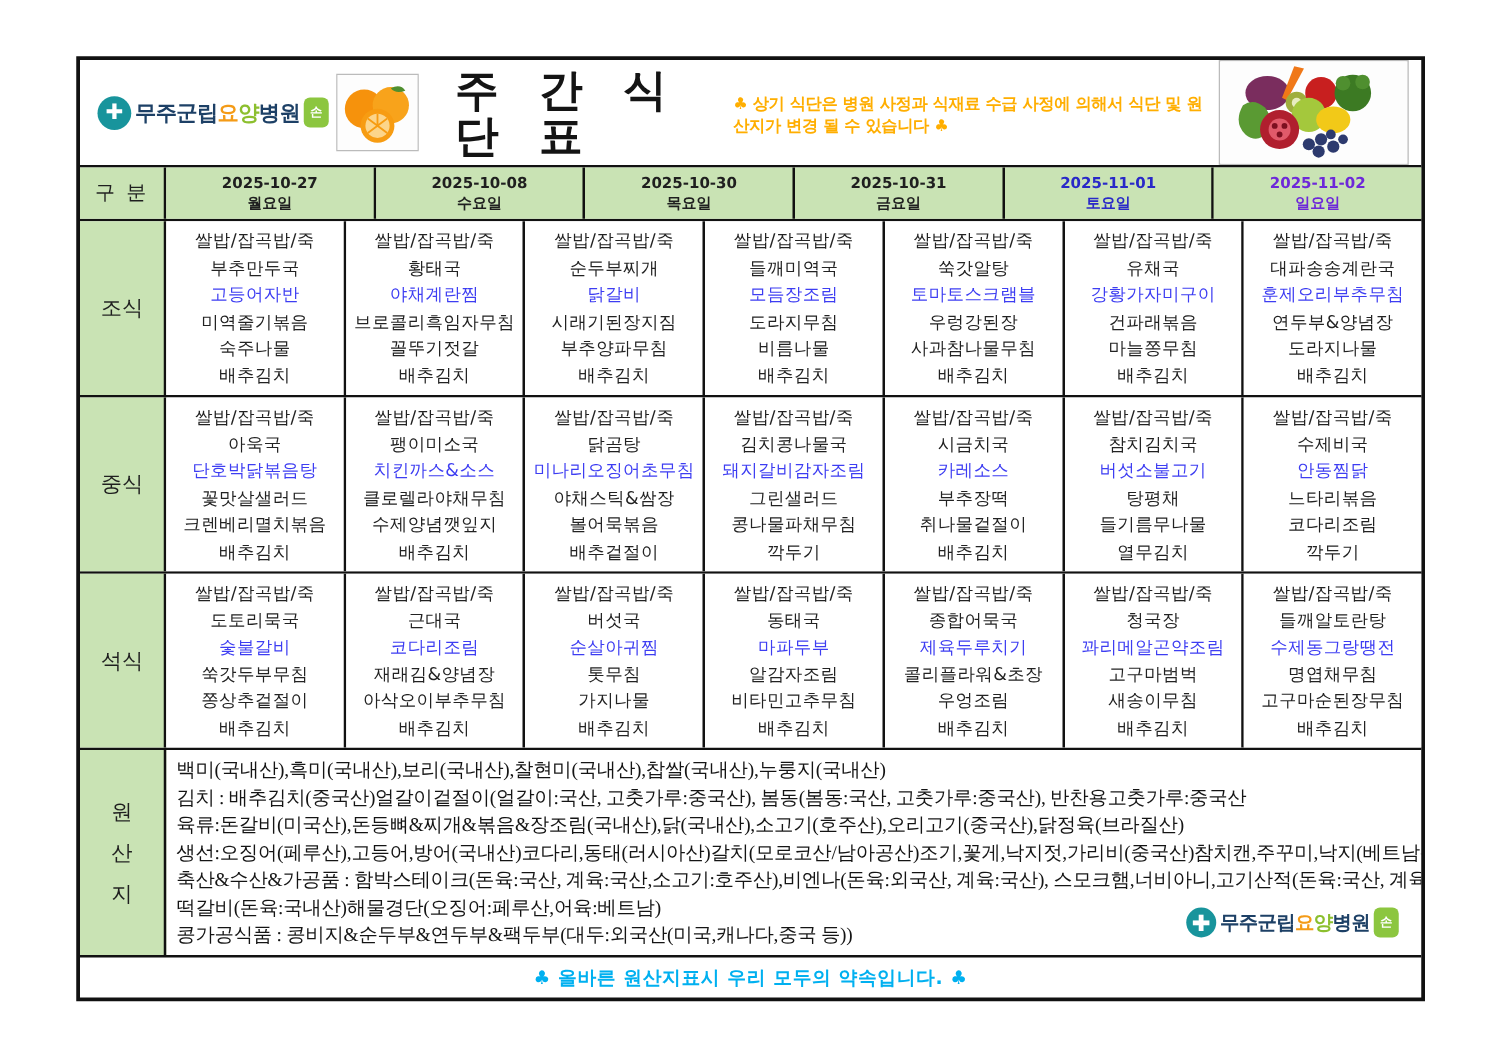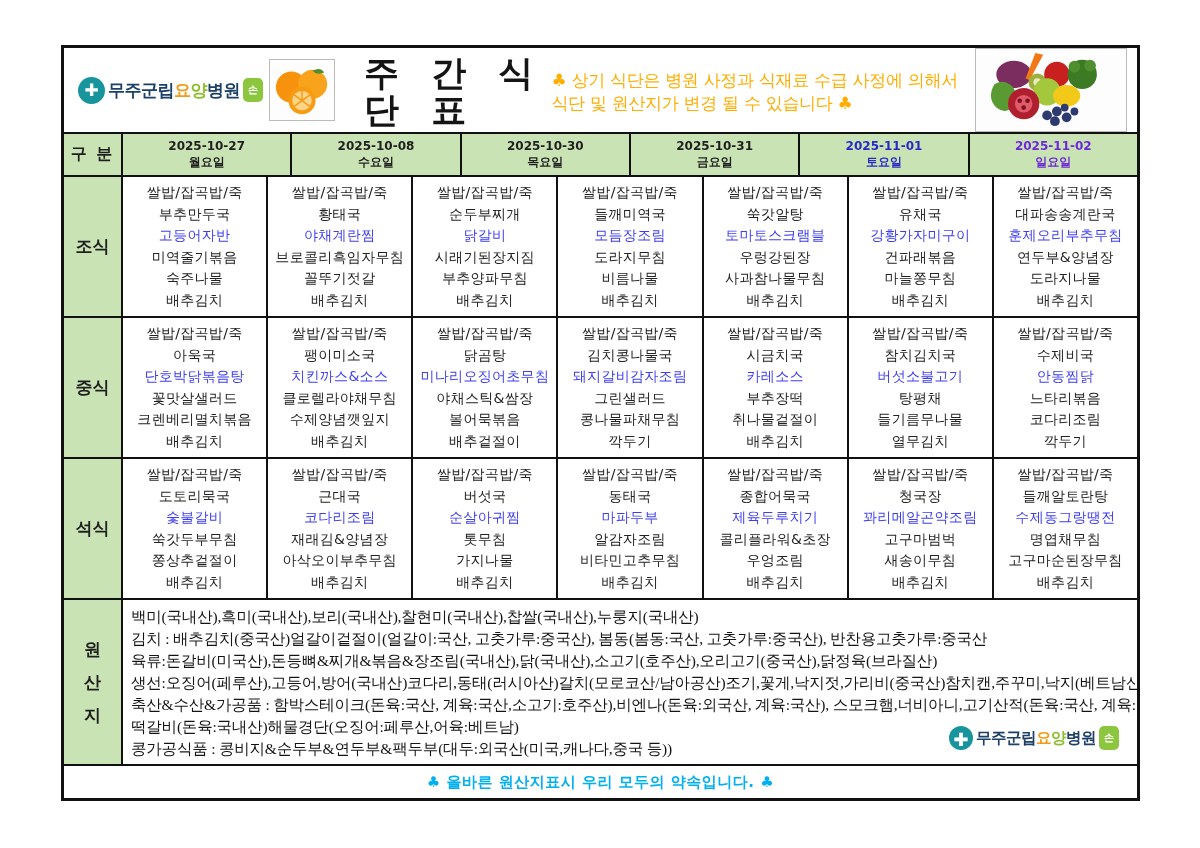--- a/index.html
+++ b/index.html
@@ -28,27 +28,27 @@
   .logo{display:flex;align-items:center;gap:3px;white-space:nowrap;}
   .logo-mark{width:27px;height:27px;border-radius:50%;background:#18949c;color:#fff;
     display:flex;align-items:center;justify-content:center;font-weight:bold;font-size:17px;flex-shrink:0;}
   .logo-text{font-weight:bold;font-size:17px;letter-spacing:-0.5px;}
   .lg-navy{color:#1d4066;} .lg-orange{color:#f49b17;} .lg-green{color:#8cbf2e;}
   .stamp{width:20px;height:24px;border-radius:5px;background:#8cc63f;color:#fff;
     display:flex;align-items:center;justify-content:center;font-size:10px;font-weight:bold;flex-shrink:0;}
   .photo-frame{border:1px solid #bbb;background:#fdfdfd;flex-shrink:0;}
   .title-block{flex:1;display:flex;flex-direction:row;align-items:center;justify-content:center;gap:4px;padding-top:4px;}
   .page-title{font-size:35px;font-weight:bold;letter-spacing:10px;color:#141414;line-height:1.05;}
-  .notice{font-size:17px;font-weight:normal;color:var(--notice-orange);letter-spacing:-0.3px;}
+  .notice{font-size:13px;font-weight:bold;color:var(--notice-orange);letter-spacing:-0.3px;}
   .produce-wrap{width:165px;display:flex;justify-content:center;flex-shrink:0;margin-right:4px;}
 
   
   .row{display:flex;border-bottom:2px solid var(--line);}
-  .cell-label{width:59px;flex-shrink:0;background:var(--green);border-right:2px solid var(--line);
-    display:flex;align-items:center;justify-content:center;font-weight:bold;font-size:17px;}
+  .cell-label{width:69px;flex-shrink:0;background:var(--green);border-right:2px solid var(--line);
+    display:flex;align-items:center;justify-content:center;font-weight:normal;font-size:17px;}
   .day-col{flex:1;border-right:2px solid var(--line);min-width:0;}
   .row > :last-child{border-right:none;}
 
   .head-row{height:45px;}
   .head-row .cell-label{font-size:16px;letter-spacing:2px;}
   .day-head{background:var(--green);display:flex;flex-direction:column;align-items:center;justify-content:center;
     font-weight:bold;font-size:12px;line-height:1.3;}
 
   .meal-row{height:141px;}
   .menu-cell{display:flex;flex-direction:column;justify-content:space-around;padding:5px 2px;background:#fff;}

